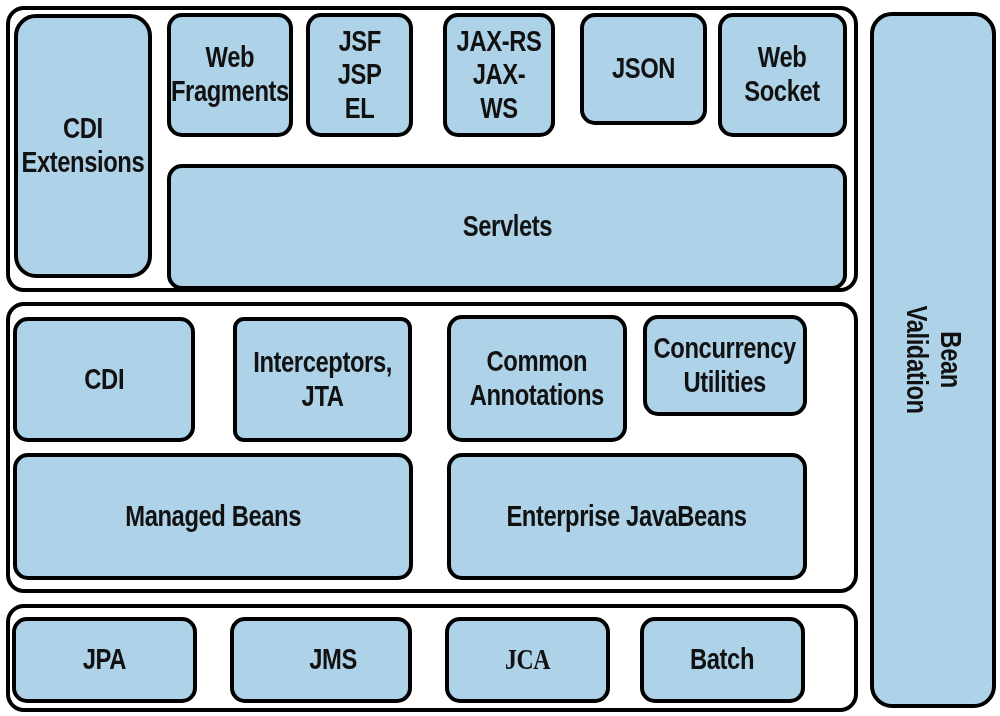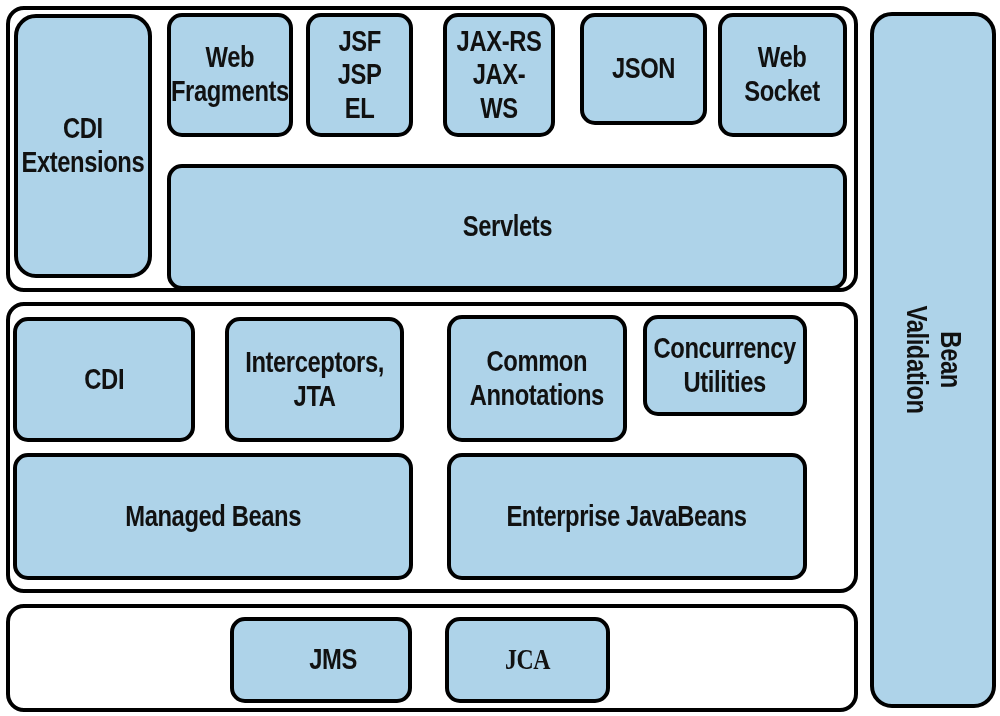--- a/index.html
+++ b/index.html
@@ -86,44 +86,50 @@
     <span class="lbl">Web
 Socket</span>
   </div>
   <div class="box" style="left:167px;top:152px;width:680px;height:126px;margin-top:12px;">
     <span class="lbl">Servlets</span>
   </div>
 
   <div class="box" style="left:13px;top:317px;width:182px;height:125px;">
     <span class="lbl">CDI</span>
   </div>
-  <div class="box" style="left:225px;top:317px;width:179px;height:125px;">
+  <div class="box" style="left:233px;top:317px;width:179px;height:125px;border-radius:11px;">
     <span class="lbl">Interceptors,
 JTA</span>
   </div>
   <div class="box" style="left:447px;top:315px;width:180px;height:127px;">
     <span class="lbl">Common
 Annotations</span>
   </div>
   <div class="box" style="left:643px;top:315px;width:164px;height:101px;">
     <span class="lbl">Concurrency
 Utilities</span>
   </div>
   <div class="box" style="left:13px;top:453px;width:400px;height:127px;">
     <span class="lbl">Managed Beans</span>
   </div>
   <div class="box" style="left:447px;top:453px;width:360px;height:127px;">
     <span class="lbl">Enterprise JavaBeans</span>
   </div>
 
+  <div class="box" style="left:12px;top:617px;width:185px;height:86px;">
+    <span class="lbl">JPA</span>
+  </div>
   <div class="box" style="left:230px;top:617px;width:182px;height:86px;padding-left:24px;">
     <span class="lbl">JMS</span>
   </div>
   <div class="box" style="left:445px;top:617px;width:165px;height:86px;font-family:Liberation Serif, serif;">
     <span class="lbl">JCA</span>
+  </div>
+  <div class="box" style="left:640px;top:617px;width:165px;height:86px;">
+    <span class="lbl">Batch</span>
   </div>
 
   <div class="box bigrad" style="left:870px;top:12px;width:126px;height:696px;">
     <span class="vlbl">Bean
 Validation</span>
   </div>
 
 </div>
 
 </body></html>

